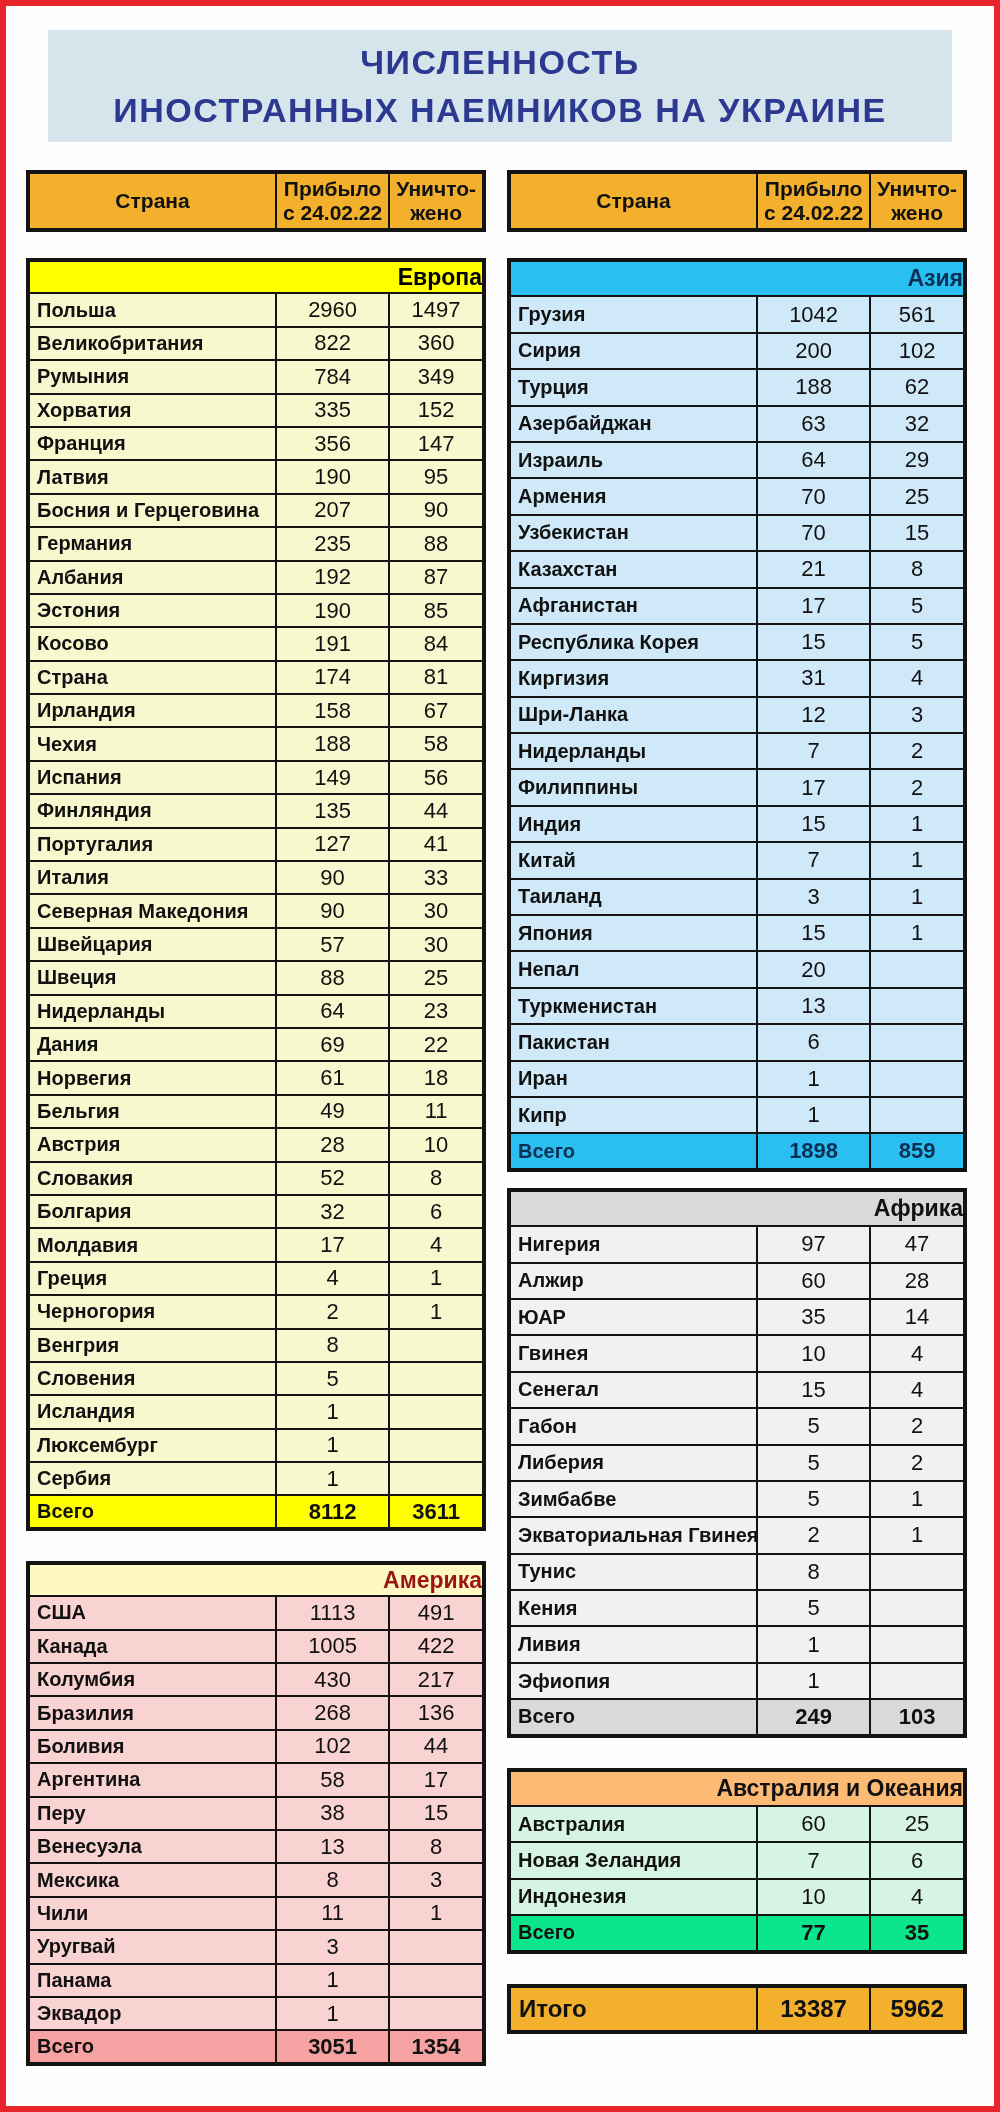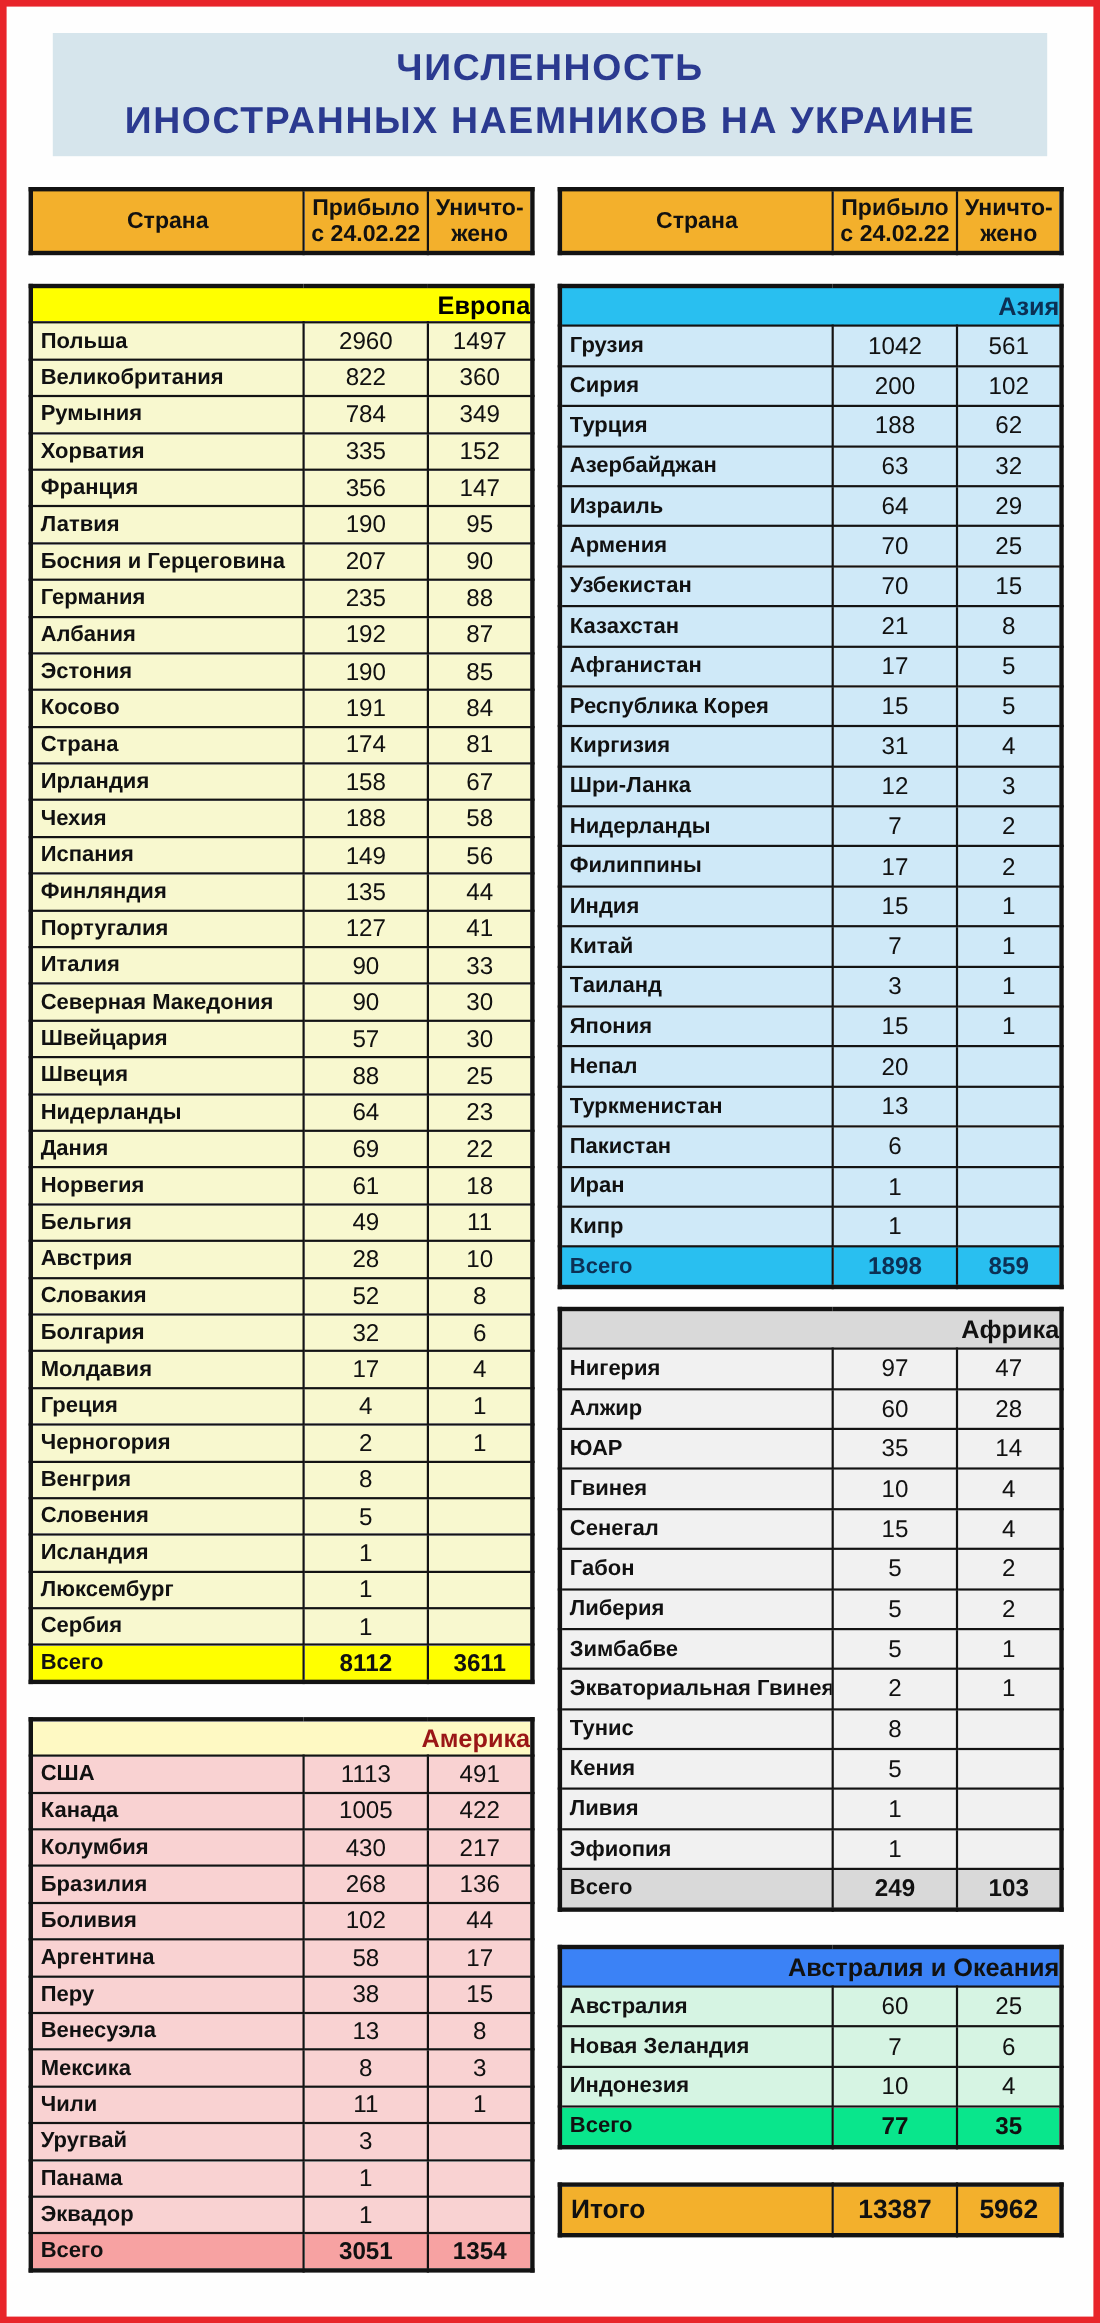--- a/index.html
+++ b/index.html
@@ -49,21 +49,21 @@
   .america tbody.total td{background:#f7a2a2;color:#111;}
   
   .asia thead td{background:#29bff0;color:#0c3054;}
   .asia tbody.rows td{background:#cfe9f8;}
   .asia tbody.total td{background:#29bff0;color:#0c3054;}
   
   .africa thead td{background:#d9d9d9;}
   .africa tbody.rows td{background:#f1f1f1;}
   .africa tbody.total td{background:#d9d9d9;}
   
-  .oceania thead td{background:#3b82f6;}
+  .oceania thead td{background:#fdba74;}
   .oceania tbody.rows td{background:#d6f4e3;}
   .oceania tbody.total td{background:#09e68c;}
   
   .grand tr{height:46px;}
   .grand td{background:#f3b02c;font-weight:bold;}
   .grand td.name{text-align:left;padding-left:8px;font-size:24px;font-weight:bold;}
   .grand td.num{text-align:center;font-size:24px;font-weight:bold;}
 </style>
 </head>
 <body>

